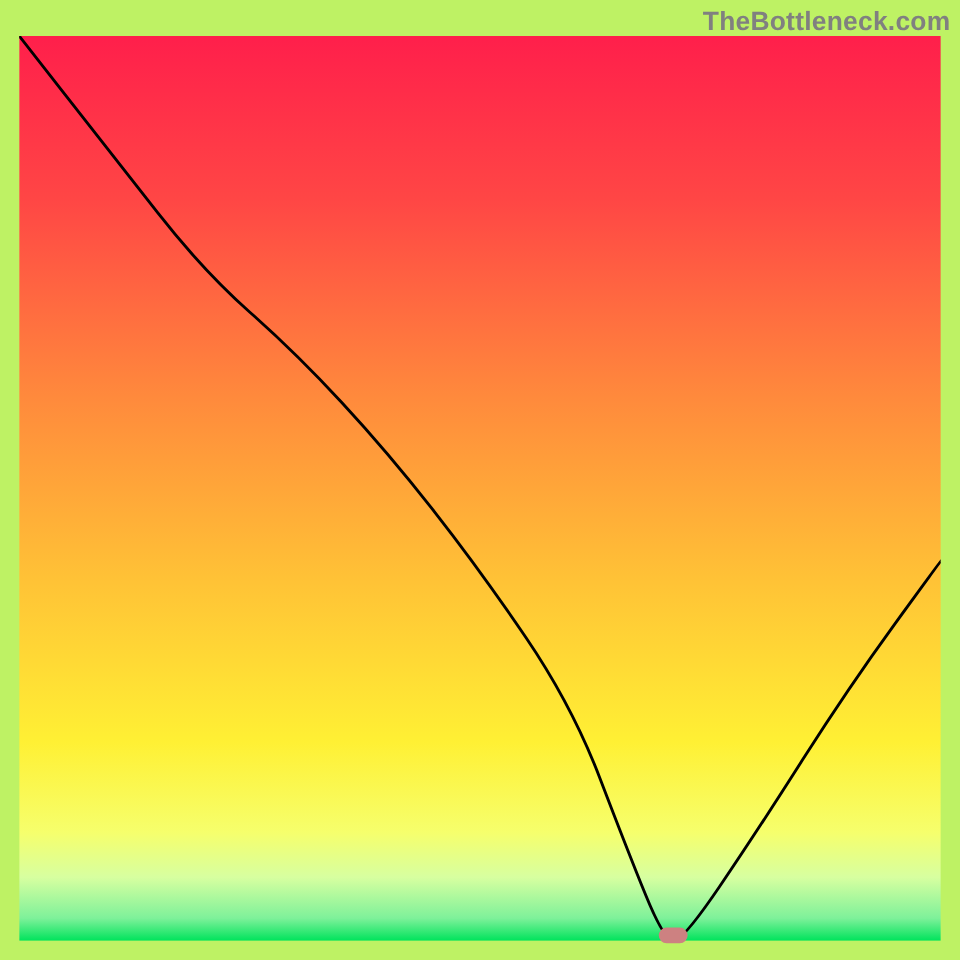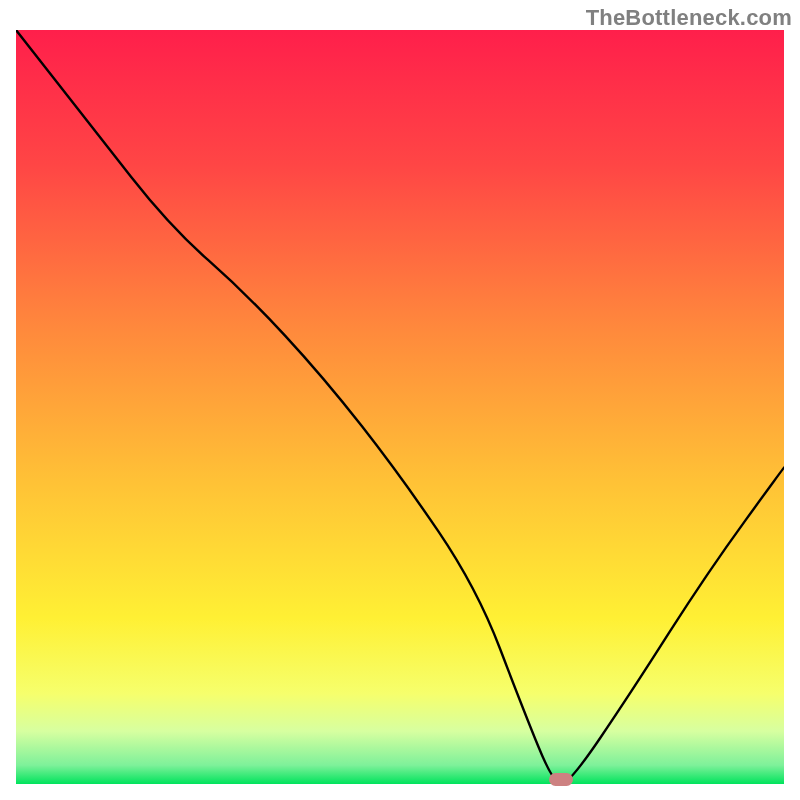--- a/index.html
+++ b/index.html
@@ -9,21 +9,21 @@
     height: 800px;
     background: #000;
     overflow: hidden;
   }
   .frame {
     position: absolute;
     top: 0;
     left: 0;
     width: 800px;
     height: 800px;
-    background: #ffffff;
+    background: #bef264;
   }
   .watermark {
     position: absolute;
     top: 5px;
     right: 8px;
     font-family: Arial, Helvetica, sans-serif;
     font-size: 22px;
     font-weight: 600;
     color: #808080;
     letter-spacing: 0.2px;

